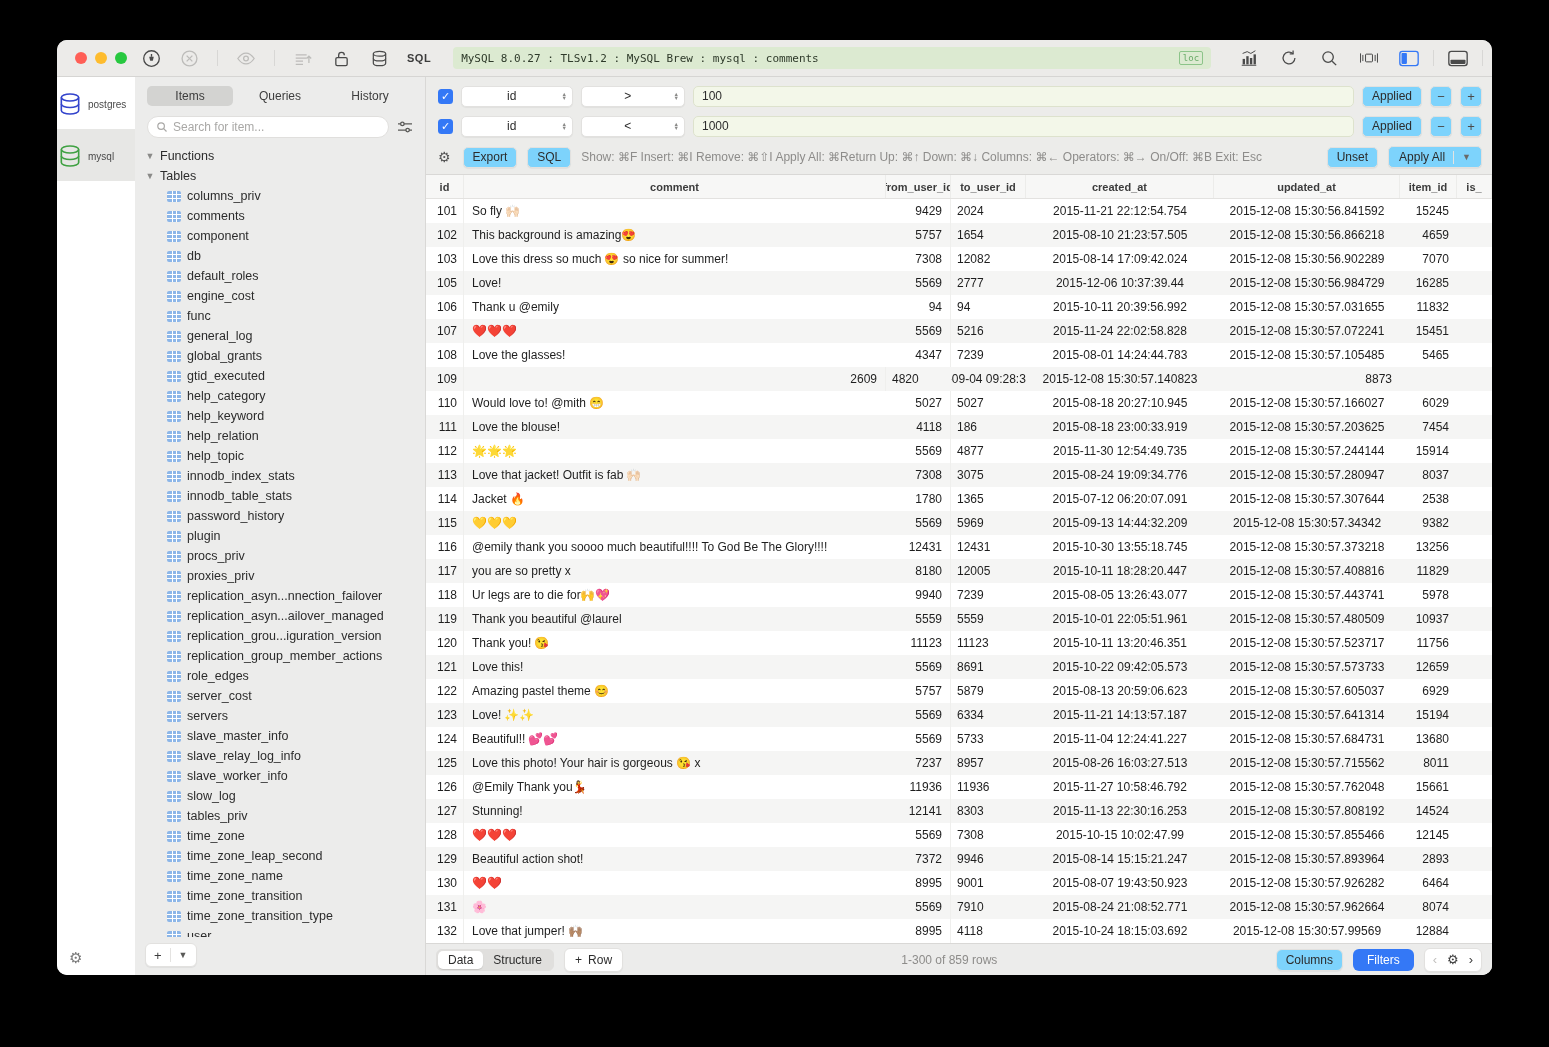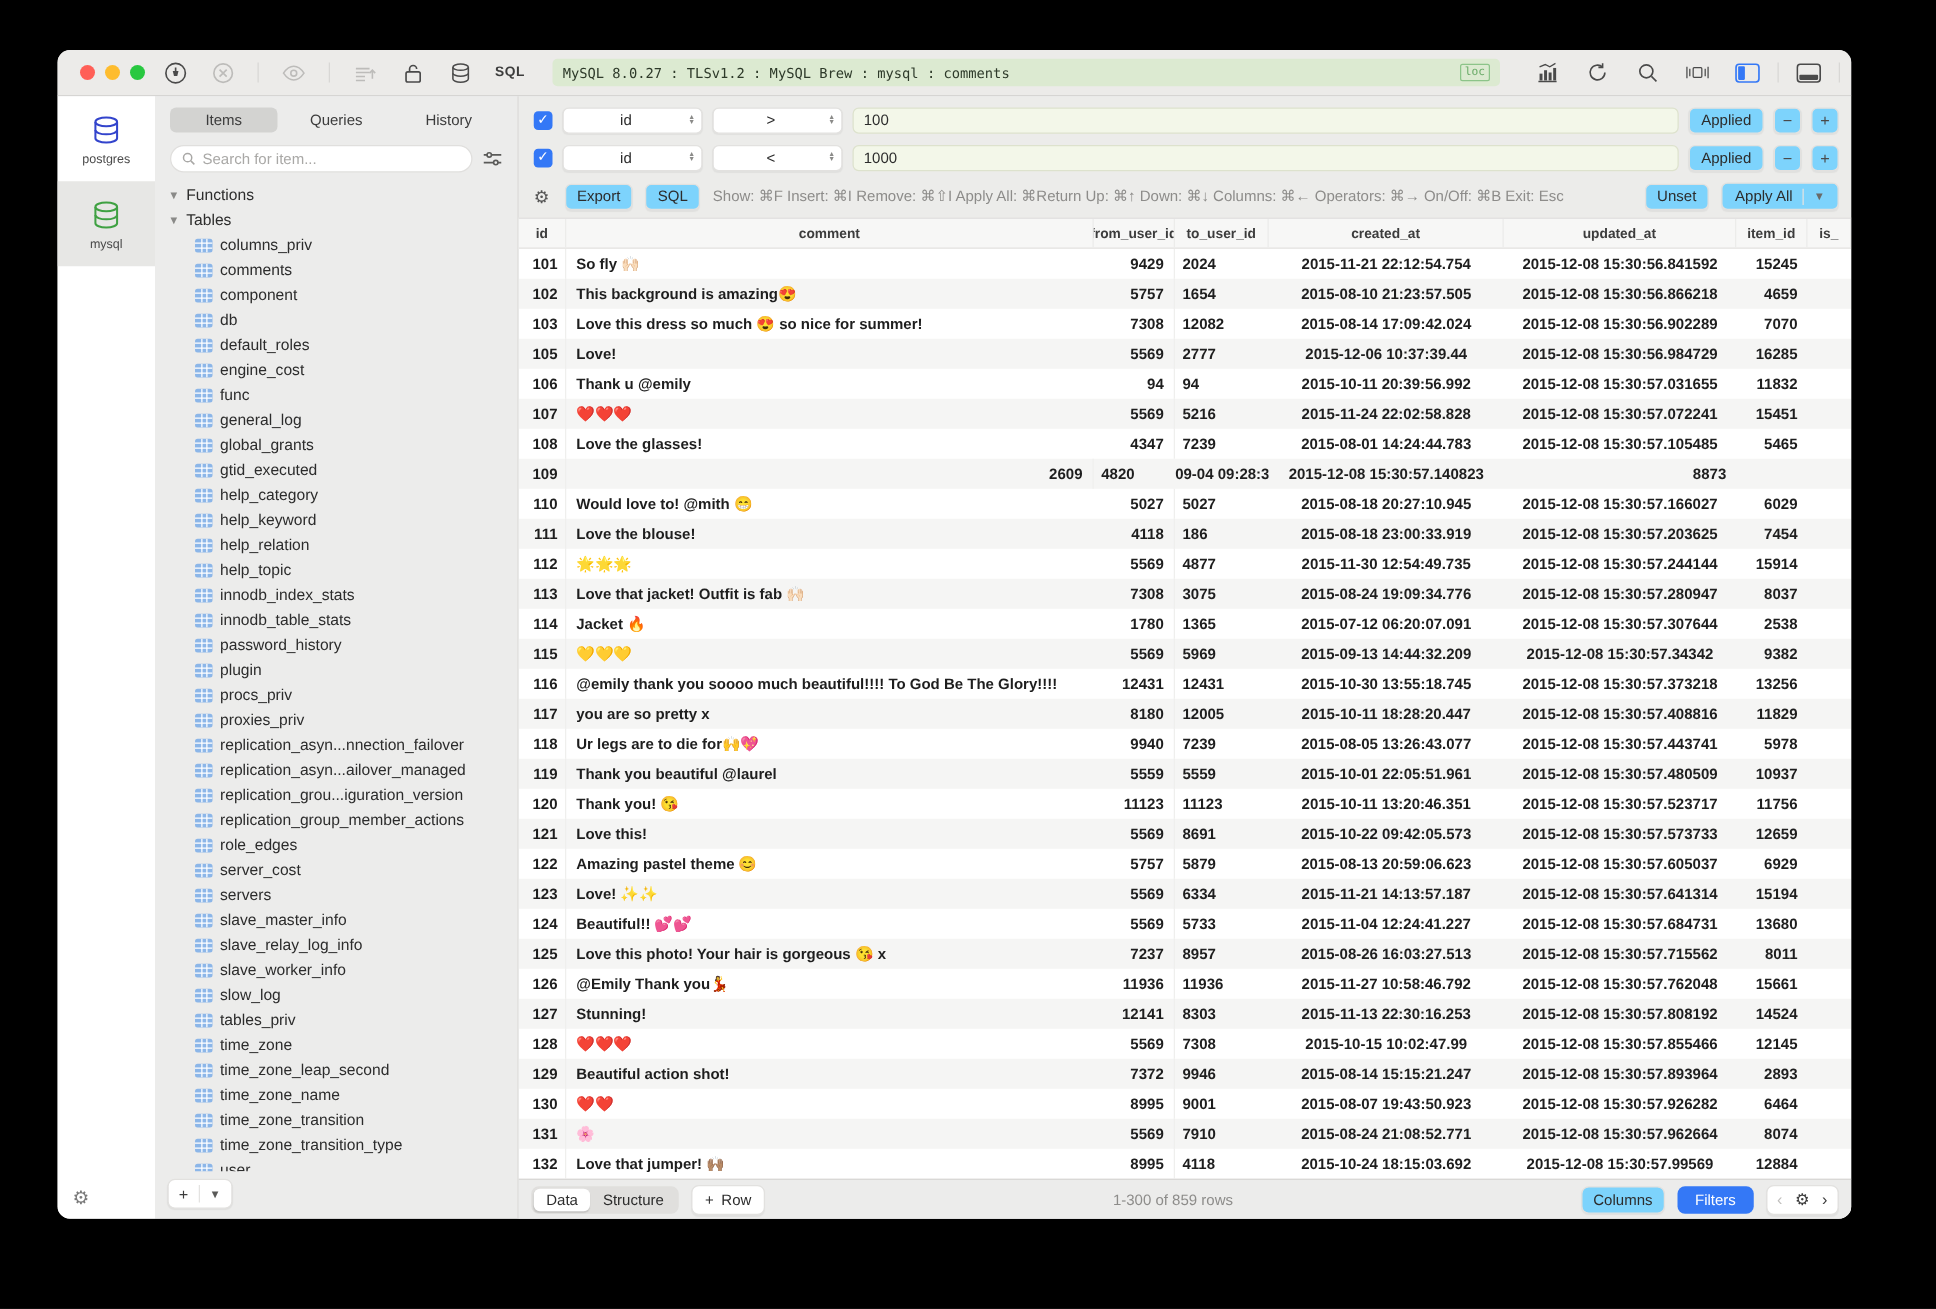--- a/index.html
+++ b/index.html
@@ -1,37 +1,37 @@
 <!DOCTYPE html>
 <html><head>
 <meta charset="utf-8">
 <style>
   html,body{margin:0;padding:0;background:#000;width:1549px;height:1047px;overflow:hidden;
     font-family:"Liberation Sans",sans-serif;-webkit-font-smoothing:antialiased;}
-  .window{position:absolute;left:46px;top:40px;width:1435px;height:935px;background:#ececea;
+  .window{position:absolute;left:57px;top:40px;width:1435px;height:935px;background:#ececea;
     border-radius:10px;overflow:hidden;box-shadow:0 20px 60px rgba(0,0,0,.6);display:flex;flex-direction:column;}
   
   .titlebar{height:36px;background:#ecebe9;border-bottom:1px solid #d6d5d3;display:flex;align-items:center;flex:none;}
   .lights{display:flex;gap:8px;margin:0 14px 0 18px;}
   .light{width:12px;height:12px;border-radius:50%;}
   .tb-icons{display:flex;align-items:center;gap:18px;margin-right:14px;}
   .tb-ic{width:20px;height:20px;display:flex;align-items:center;justify-content:center;}
   .tb-sep{width:1px;height:16px;background:#d8d7d5;}
   .sql-label{font-size:11px;font-weight:bold;color:#3c3c3c;letter-spacing:.5px;}
   .title-field{flex:none;width:758px;height:22px;background:#dcead1;border-radius:4px;margin-left:8px;
     display:flex;align-items:center;padding:0 8px;box-sizing:border-box;}
   .title-text{font-family:"DejaVu Sans Mono",monospace;font-size:11px;color:#2e3a2a;white-space:nowrap;overflow:hidden;flex:1;}
   .loc-badge{font-family:"DejaVu Sans Mono",monospace;font-size:9px;color:#6aab68;border:1px solid #8cc489;
     border-radius:2px;padding:0 3px;line-height:12px;}
   .tb-right{display:flex;align-items:center;gap:20px;margin-left:28px;}
   .pane-group{display:flex;align-items:center;gap:14px;}
   
   .main{flex:1;display:flex;min-height:0;}
   .rail{width:78px;background:#fff;flex:none;display:flex;flex-direction:column;align-items:stretch;position:relative;}
-  .rail-item{display:flex;flex-direction:column;align-items:center;padding:14px 0 12px;gap:5px;}
+  .rail-item{display:flex;align-items:center;padding:14px 0 12px;gap:5px;}
   .rail-item.selected{background:#e7e7e5;}
   .rail-label{font-size:10px;color:#4a4a4a;}
   .rail-gear{position:absolute;bottom:8px;left:12px;font-size:15px;color:#7a7a7a;}
   .sidebar{width:290px;background:#ececeb;border-right:1px solid #d9d8d6;flex:none;display:flex;flex-direction:column;min-height:0;}
   .side-tabs{display:flex;align-items:center;padding:9px 12px 4px;gap:4px;}
   .side-tab{flex:1;text-align:center;font-size:12px;color:#3c3c3c;padding:3px 0;border-radius:5px;}
   .side-tab.active{background:#d3d3d1;}
   .search-row{display:flex;align-items:center;gap:8px;padding:6px 12px 6px;}
   .search-box{flex:1;background:#fff;border:1px solid #e0dfdd;border-radius:12px;height:22px;display:flex;align-items:center;
     padding:0 8px;gap:5px;box-sizing:border-box;}
@@ -71,21 +71,21 @@
   .shortcuts{font-size:12px;color:#8d8c8a;white-space:nowrap;overflow:hidden;flex:1;}
   .applyall{display:inline-flex;align-items:center;gap:8px;padding:0 10px;height:22px;}
   .applyall .avd{width:1px;height:13px;background:#e4e3e1;}
   .applyall .chv{font-size:9px;color:#6a6a68;}
   
   .table-wrap{flex:1;background:#fff;overflow:hidden;display:flex;flex-direction:column;min-height:0;border-top:1px solid #d9d8d6;}
   .thead{display:grid;grid-template-columns:38px 422px 65px 75px 188px 186px 57px 1fr;height:23px;flex:none;
     background:#f7f7f6;border-bottom:1px solid #e3e2e0;}
   .th{font-size:11px;font-weight:bold;color:#3c3c3c;display:flex;align-items:center;justify-content:center;
     border-right:1px solid #ececea;overflow:hidden;white-space:nowrap;}
-  .tbody{flex:1;overflow:hidden;font-weight:bold;}
+  .tbody{flex:1;overflow:hidden;}
   .tr{display:grid;grid-template-columns:38px 422px 65px 75px 188px 186px 57px 1fr;height:24px;}
   .tr.alt{background:#f5f5f4;}
   .td{font-size:12px;color:#1e1e1e;display:flex;align-items:center;overflow:hidden;white-space:nowrap;box-sizing:border-box;}
   .td.c-id{justify-content:flex-end;padding-right:6px;border-right:1px solid #efefed;}
   .td.c-comment{padding-left:8px;}
   .td.c-from{justify-content:flex-end;padding-right:8px;border-right:1px solid #efefed;}
   .td.c-to{padding-left:6px;}
   .td.c-created,.td.c-updated{justify-content:center;}
   .td.c-item{justify-content:flex-end;padding-right:8px;}
   

